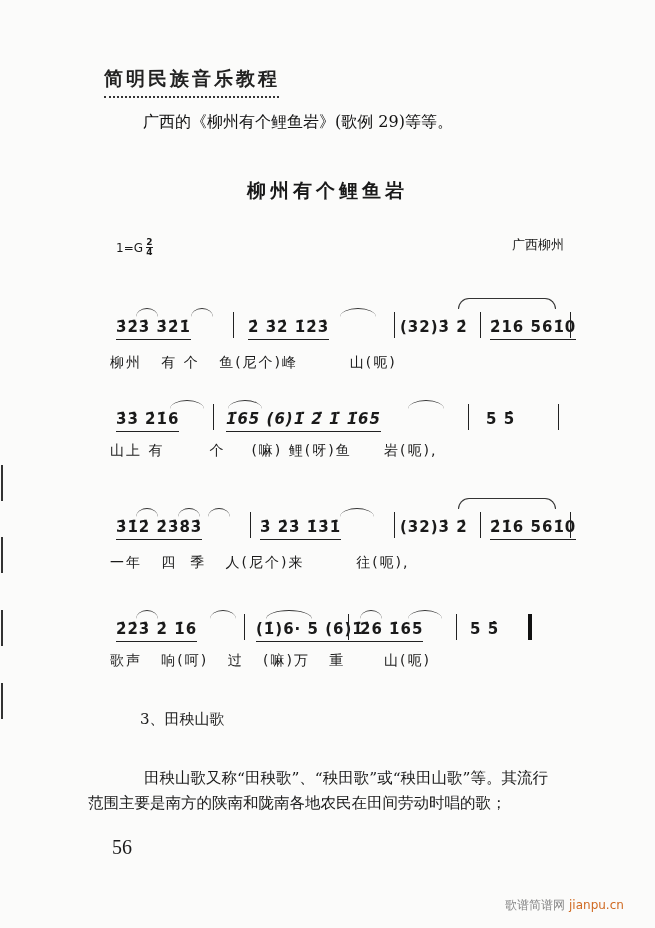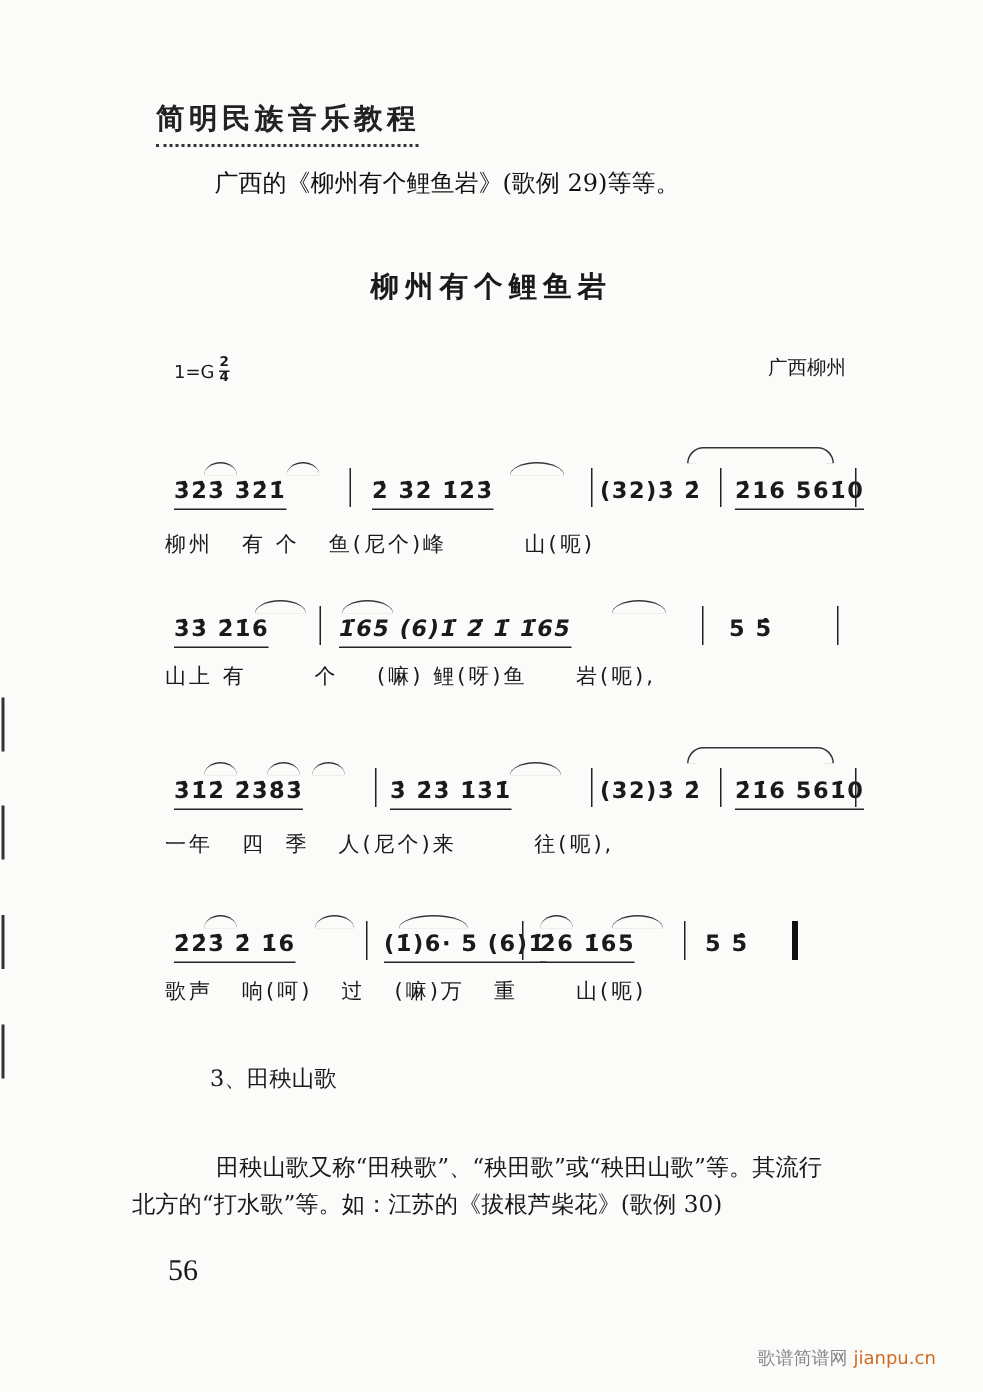--- a/index.html
+++ b/index.html
@@ -163,20 +163,20 @@
     <span class="seg" style="left:362px;"><span>5 5̂</span></span>
     <div class="barline final" style="left:420px;"></div>
   </div>
   <div class="lyrics" style="top:32px;">歌声   响(呵)   过   (嘛)万   重      山(呃)</div>
 </div>
 
 <div class="abs sec-title">3、田秧山歌</div>
 
 <div class="abs para" style="top:738px;">
   <p style="text-indent:28px;margin-top:28px;">田秧山歌又称“田秧歌”、“秧田歌”或“秧田山歌”等。其流行</p>
-  <p style="margin-left:-28px;">北方的“打水歌”等。如：江苏的《拔根芦柴花》(歌例 30)</p>
+  <p style="margin-left:-28px;">范围主要是南方的陕南和陇南各地农民在田间劳动时唱的歌；</p>
 </div>
 
 <div class="abs page-num">56</div>
 
 <div class="abs watermark">
   <span>歌谱简谱网</span><span class="url">jianpu.cn</span>
 </div>
 
 </body></html>

